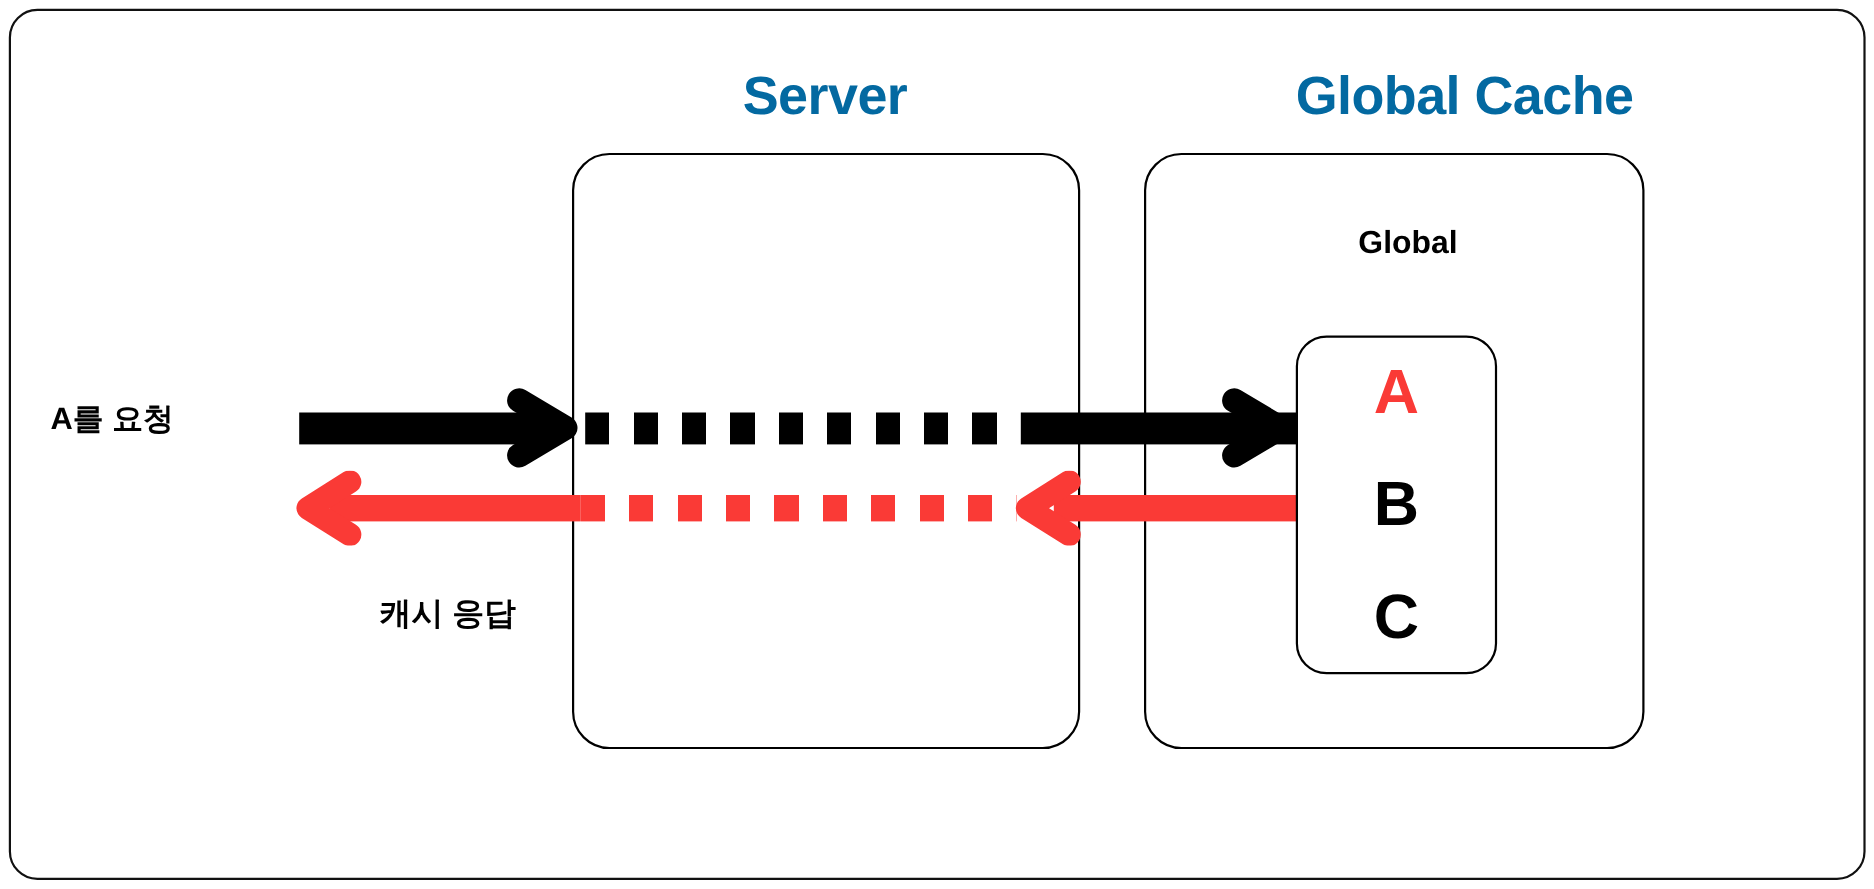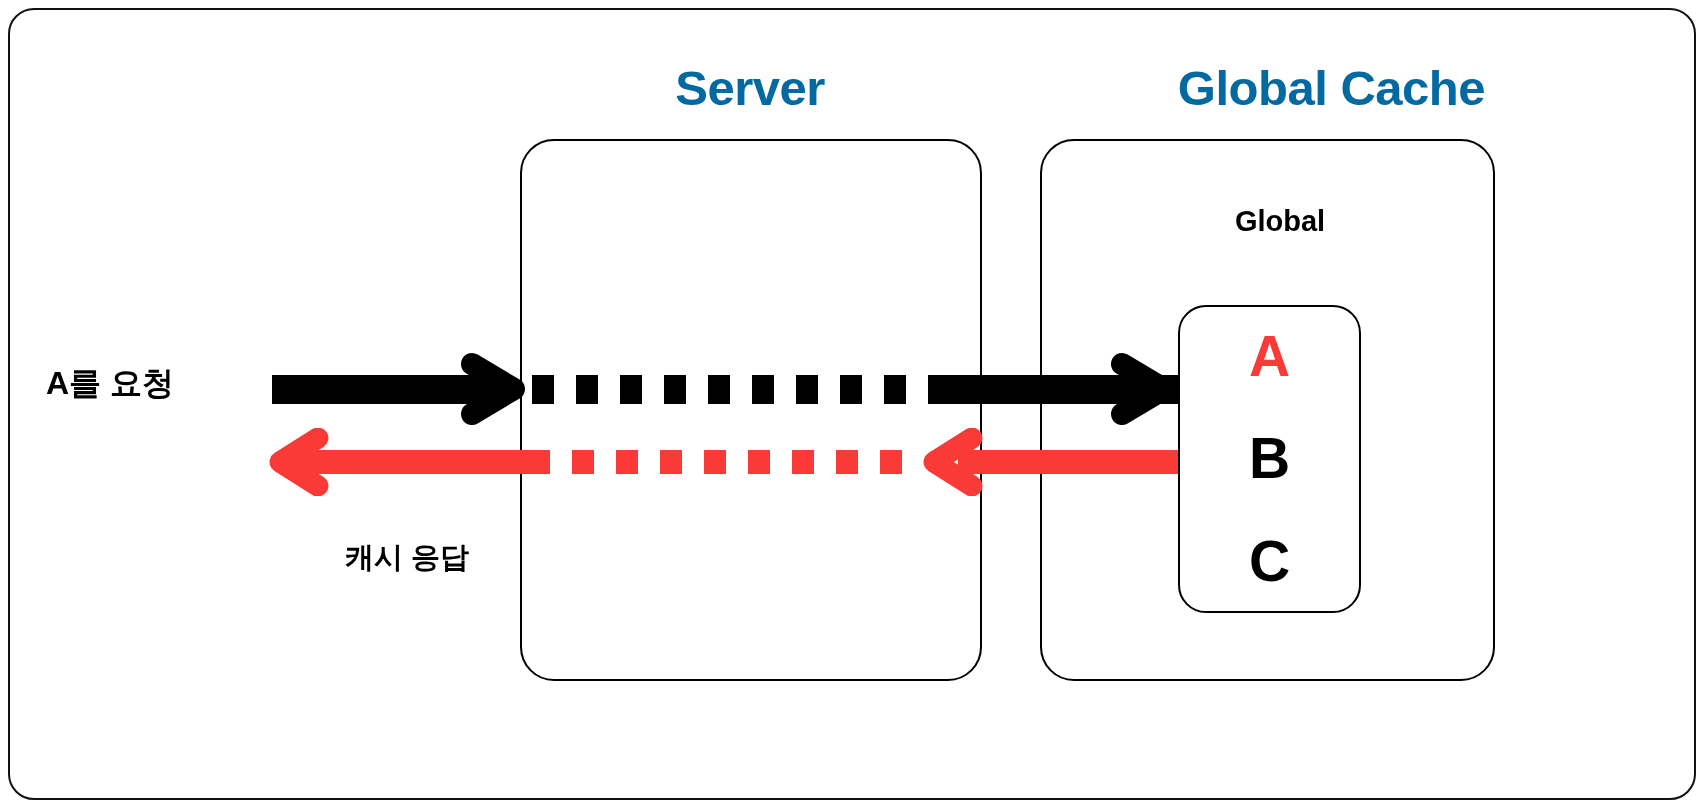--- a/index.html
+++ b/index.html
@@ -116,21 +116,21 @@
     font-weight: bold;
     line-height: 1;
     color: #000000;
   }
 
   
   .label-request {
     position: absolute;
     left: 46px;
     top: 362px;
-    font-size: 32px;
+    font-size: 28px;
     font-weight: bold;
     color: #000000;
     white-space: nowrap;
   }
 
   
   .label-cache-response {
     position: absolute;
     left: 345px;
     top: 490px;

